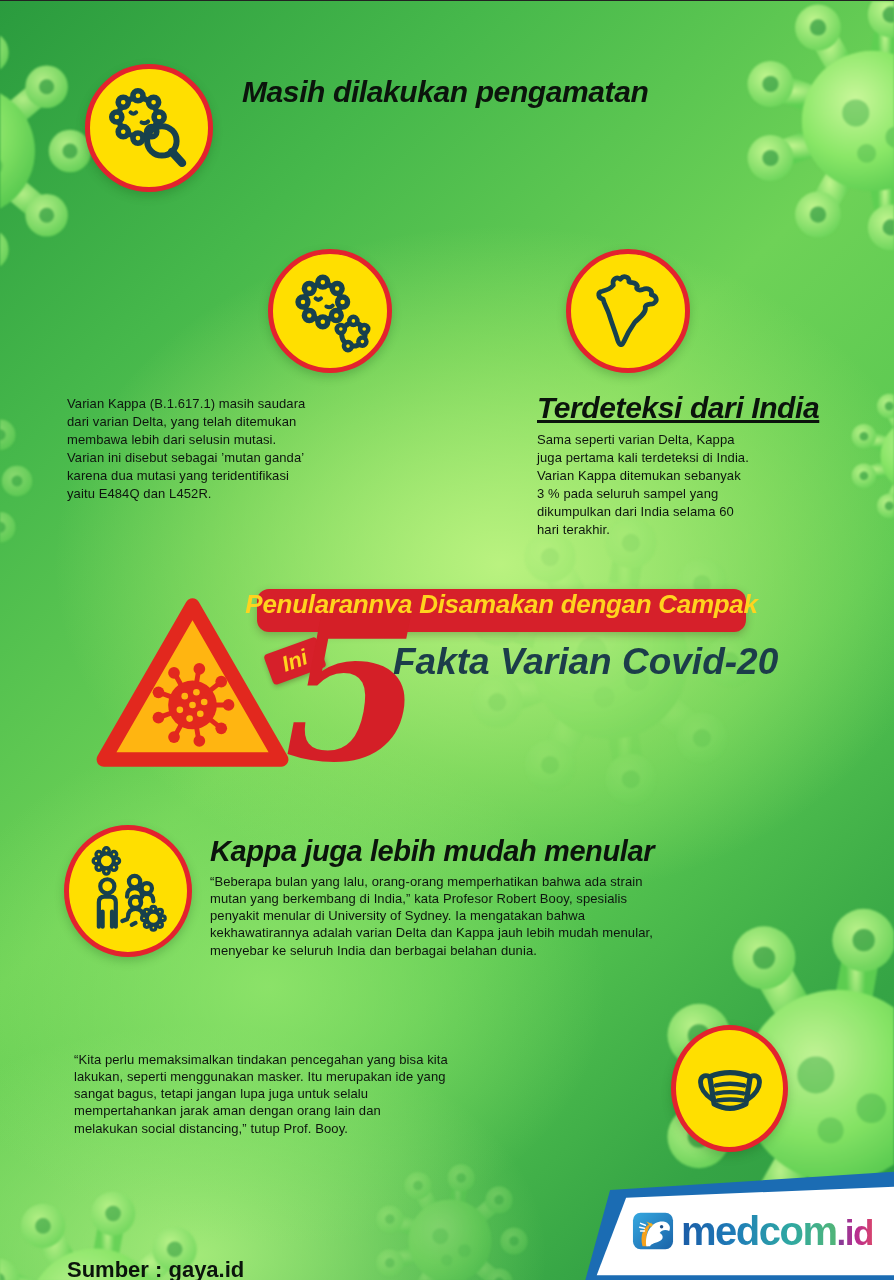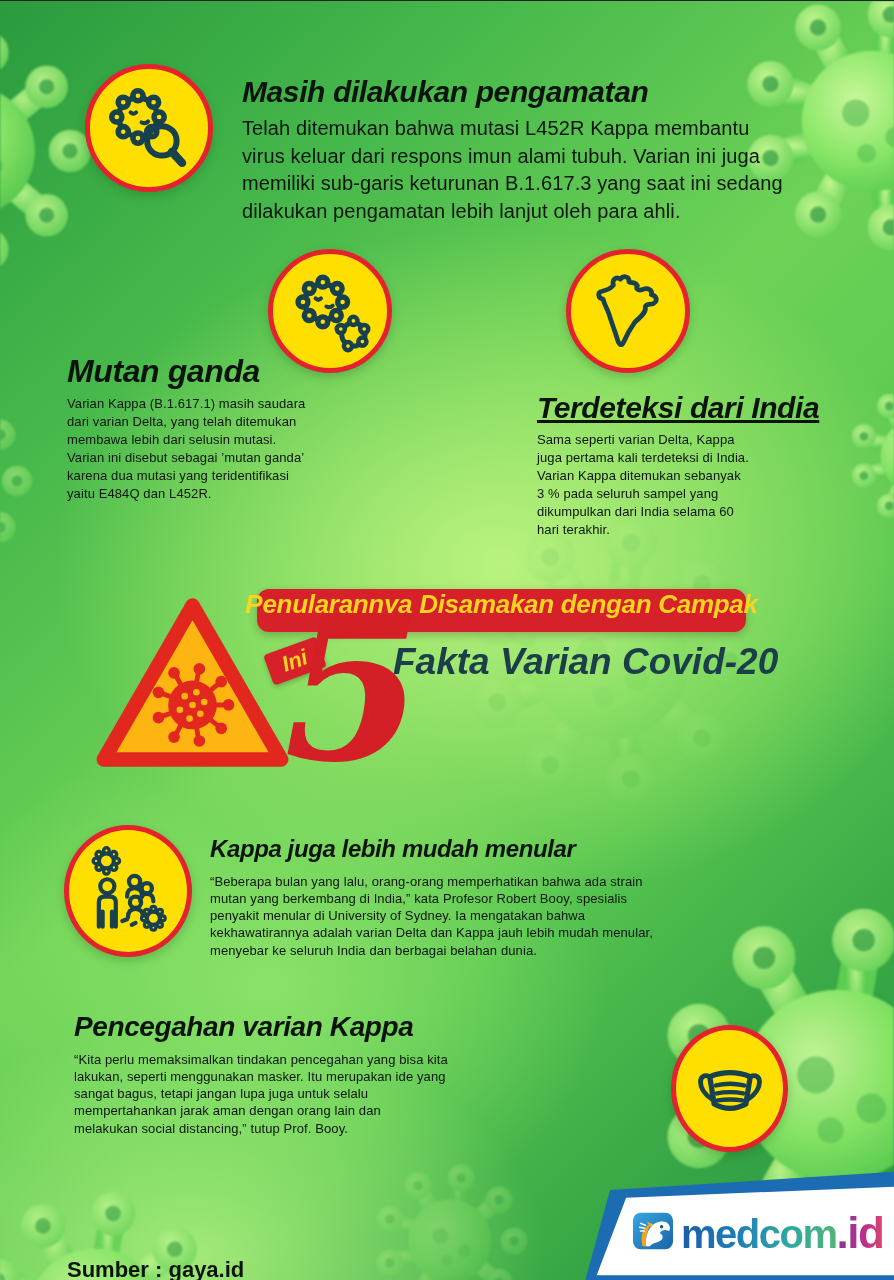--- a/index.html
+++ b/index.html
@@ -64,21 +64,21 @@
     clip-path:polygon(15% 30%,100% 16%,100% 100%,7.5% 100%);}
   .brand-white{position:absolute;inset:0;background:#ffffff;
     clip-path:polygon(19.8% 36%,100% 27.5%,100% 95.5%,11% 95.5%);}
   .brand-row{position:absolute;left:72px;top:60px;display:flex;align-items:flex-start;gap:7px;}
   .brand-word{
     font-weight:bold;font-size:40px;letter-spacing:-1.5px;line-height:1;
     background:linear-gradient(90deg,#1b5ca6 0%,#1f7db8 35%,#2fa8a2 70%,#52b577 100%);
     -webkit-background-clip:text;background-clip:text;color:transparent;
   }
   .brand-tld{
-    font-weight:bold;font-size:44px;letter-spacing:-1.5px;line-height:1;
+    font-weight:bold;font-size:35px;letter-spacing:-1.5px;line-height:1;
     background:linear-gradient(90deg,#7d3e97 0%,#b82d90 55%,#d8456d 100%);
     -webkit-background-clip:text;background-clip:text;color:transparent;
   }
 </style>
 </head>
 <body>
 
 <div class="poster">
 
   <svg class="bg-svg" width="894" height="1280" viewBox="0 0 894 1280" aria-hidden="true">
@@ -155,24 +155,20 @@
         <circle cx="15" cy="38" r="5.5"></circle>
           <circle cx="22" cy="22" r="5.5"></circle>
       </g>
       <path d="M30,33 q3,3 6,0" stroke-width="4.5"></path>
       <path d="M42,44 q4,2 7,-1" stroke-width="4.5"></path>
       <circle cx="64" cy="64" r="16" stroke-width="6.5"></circle>
       <line x1="75" y1="76" x2="86" y2="88" stroke-width="9"></line>
     </svg>
   </div>
   <div class="sec-title" style="left:242px;top:74px;">Masih dilakukan pengamatan</div>
-  <div class="sec-body" style="left:242px;top:114px;width:650px;font-size:20px;">Telah ditemukan bahwa mutasi L452R Kappa membantu
-virus keluar dari respons imun alami tubuh. Varian ini juga
-memiliki sub-garis keturunan B.1.617.3 yang saat ini sedang
-dilakukan pengamatan lebih lanjut oleh para ahli.</div>
 
   <div class="icon-circle" style="left:268px;top:248px;width:124px;height:124px;">
     <svg width="90" height="90" viewBox="0 0 100 100" fill="none" stroke="#17414d" stroke-width="6" stroke-linecap="round">
       <circle cx="42" cy="40" r="20"></circle>
       <g fill="#ffdf00">
         <circle cx="42" cy="18" r="5.5"></circle>
           <circle cx="58" cy="25" r="5.5"></circle>
           <circle cx="64" cy="40" r="5.5"></circle>
         <circle cx="57" cy="55" r="5.5"></circle>
           <circle cx="42" cy="62" r="5.5"></circle>
@@ -185,21 +181,20 @@
       <circle cx="76" cy="76" r="13" stroke-width="5.5"></circle>
       <g fill="#ffdf00" stroke-width="5">
         <circle cx="76" cy="61" r="4.5"></circle>
           <circle cx="88" cy="70" r="4.5"></circle>
           <circle cx="86" cy="84" r="4.5"></circle>
         <circle cx="70" cy="89" r="4.5"></circle>
           <circle cx="62" cy="70" r="4.5"></circle>
       </g>
     </svg>
   </div>
-  <div class="sec-title" style="left:67px;top:352px;font-size:32px;">Mutan ganda</div>
   <div class="sec-body" style="left:67px;top:394px;width:420px;">Varian Kappa (B.1.617.1) masih saudara
 dari varian Delta, yang telah ditemukan
 membawa lebih dari selusin mutasi.
 Varian ini disebut sebagai ’mutan ganda’
 karena dua mutasi yang teridentifikasi
 yaitu E484Q dan L452R.</div>
 
   <div class="icon-circle" style="left:566px;top:248px;width:124px;height:124px;">
     <svg width="86" height="86" viewBox="0 0 100 100" fill="none" stroke="#17414d" stroke-width="5.5" stroke-linejoin="round" stroke-linecap="round">
       <path d="M33,20 C31,14 36,9 41,13 C45,8 52,10 51,16 C55,18 59,16 61,21 C58,24 62,27 67,25 C73,22 79,26 77,31 C83,32 85,38 80,41 C76,43 72,41 70,45 C72,52 64,57 58,63 C53,70 48,79 45,86 C43,91 40,90 38,84 C35,74 31,64 28,54 C26,47 22,42 21,36 C15,35 14,28 20,27 C25,26 30,24 33,20 Z"></path>
@@ -288,28 +283,27 @@
           <circle cx="84" cy="72" r="2.6"></circle>
           <circle cx="87" cy="79" r="2.6"></circle>
         <circle cx="84" cy="86" r="2.6"></circle>
           <circle cx="77" cy="89" r="2.6"></circle>
           <circle cx="70" cy="86" r="2.6"></circle>
         <circle cx="67" cy="79" r="2.6"></circle>
           <circle cx="70" cy="72" r="2.6"></circle>
       </g>
     </svg>
   </div>
-  <div class="sec-title" style="left:210px;top:834px;font-size:24px;">Kappa juga lebih mudah menular</div>
+  <div class="sec-title" style="left:210px;top:834px;font-size:29px;">Kappa juga lebih mudah menular</div>
   <div class="sec-body" style="left:210px;top:872px;width:684px;line-height:1.32;">“Beberapa bulan yang lalu, orang-orang memperhatikan bahwa ada strain
 mutan yang berkembang di India,” kata Profesor Robert Booy, spesialis
 penyakit menular di University of Sydney. Ia mengatakan bahwa
 kekhawatirannya adalah varian Delta dan Kappa jauh lebih mudah menular,
 menyebar ke seluruh India dan berbagai belahan dunia.</div>
 
-  <div class="sec-title" style="left:74px;top:1010px;font-size:28px;">Pencegahan varian Kappa</div>
   <div class="sec-body" style="left:74px;top:1050px;width:625px;line-height:1.32;">“Kita perlu memaksimalkan tindakan pencegahan yang bisa kita
 lakukan, seperti menggunakan masker. Itu merupakan ide yang
 sangat bagus, tetapi jangan lupa juga untuk selalu
 mempertahankan jarak aman dengan orang lain dan
 melakukan social distancing,” tutup Prof. Booy.</div>
   <div class="icon-circle" style="left:671px;top:1024px;width:117px;height:127px;">
     <svg width="88" height="88" viewBox="0 0 100 100" fill="none" stroke="#17414d" stroke-width="6" stroke-linecap="round" stroke-linejoin="round">
       <path d="M27,36 Q50,27 73,36 L68,67 Q50,77 32,67 Z"></path>
       <path d="M34,46 Q50,42 66,46" stroke-width="5"></path>
       <path d="M35,55 Q50,52 65,55" stroke-width="5"></path>

